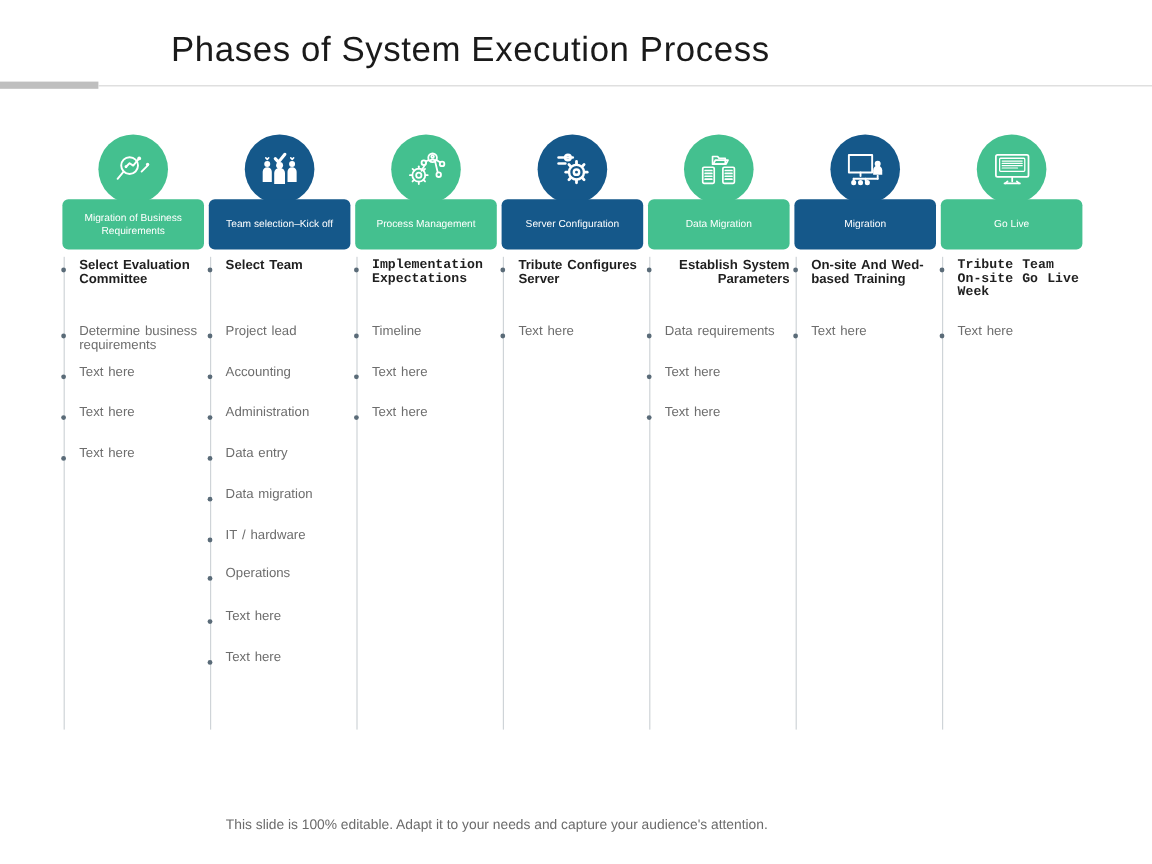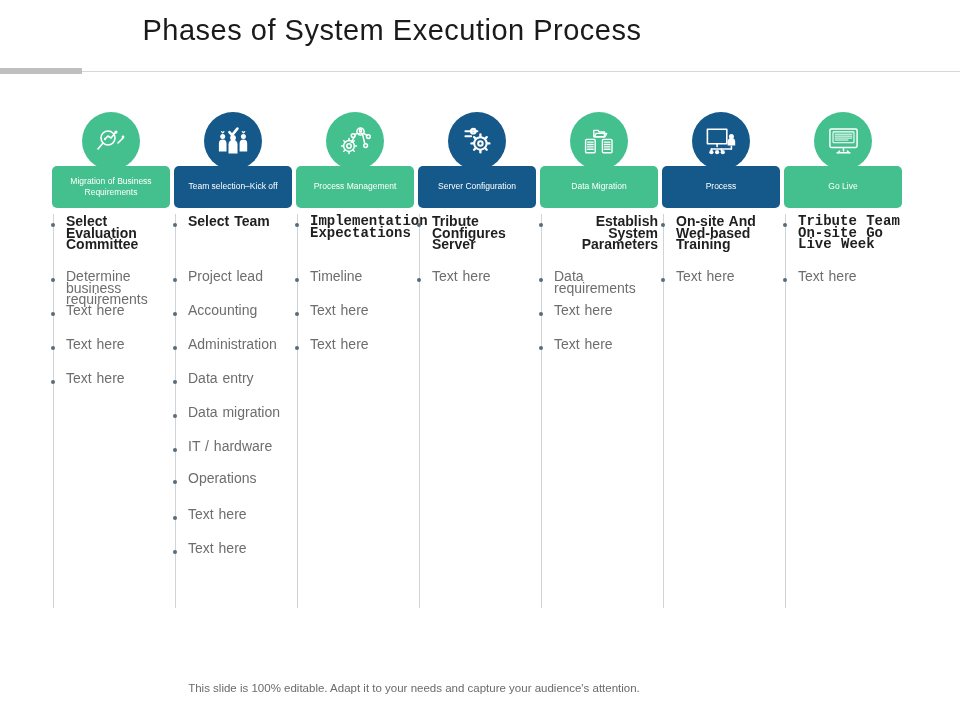--- a/index.html
+++ b/index.html
@@ -5,21 +5,21 @@
   html,body{margin:0;padding:0;}
   body{
     width:960px;height:720px;
     background:#ffffff;
     font-family:"Liberation Sans", sans-serif;
     overflow:hidden;
     position:relative;
   }
   
   #slide-title{
-    position:absolute;left:0;top:14px;width:784px;
+    position:absolute;left:0;top:26px;width:784px;
     text-align:center;
     font-size:29px;
     font-weight:400;
     letter-spacing:.5px;
     color:#1a1a1a;
     font-family:"Liberation Sans", sans-serif;
   }
   #title-rule{
     position:absolute;left:82px;top:71px;width:878px;height:1px;
     background:#d8d8d8;
@@ -70,21 +70,21 @@
     position:absolute;left:0;width:118px;
     padding-left:14px;
     box-sizing:border-box;
   }
   .bullet{
     position:absolute;left:-1.5px;top:7px;
     width:4px;height:4px;border-radius:50%;
     background:#5a6b78;
   }
   .itxt{
-    font-size:14px;
+    font-size:11px;
     line-height:11.5px;
     color:#6d6d6d;
     display:block;
     word-spacing:1px;
   }
   .item.lead .itxt{
     color:#1f1f1f;
     font-weight:bold;
   }
   
@@ -344,21 +344,21 @@
       <line x1="27.4" y1="20.4" x2="27.4" y2="23"></line>
       <line x1="7.4" y1="23" x2="27.4" y2="23"></line>
       <line x1="7.4" y1="23" x2="7.4" y2="24.6"></line>
       <line x1="17.4" y1="23" x2="17.4" y2="24.6"></line>
       <circle cx="7.4" cy="26.2" r="2.1" fill="#fff" stroke="none"></circle>
       <circle cx="13.1" cy="26.2" r="2.1" fill="#fff" stroke="none"></circle>
       <circle cx="18.8" cy="26.2" r="2.1" fill="#fff" stroke="none"></circle>
     </svg>
       </div>
       <div class="head-pill blue">
-        <span>Process</span>
+        <span>Migration</span>
       </div>
       <div class="rail"></div>
       <div class="items">
         <div class="item lead" style="top: 0px;">
           <span class="bullet"></span>
           <span class="itxt">On-site And Wed-based Training</span>
         </div>
         <div class="item" style="top: 55px;">
           <span class="bullet"></span>
           <span class="itxt">Text here</span>

